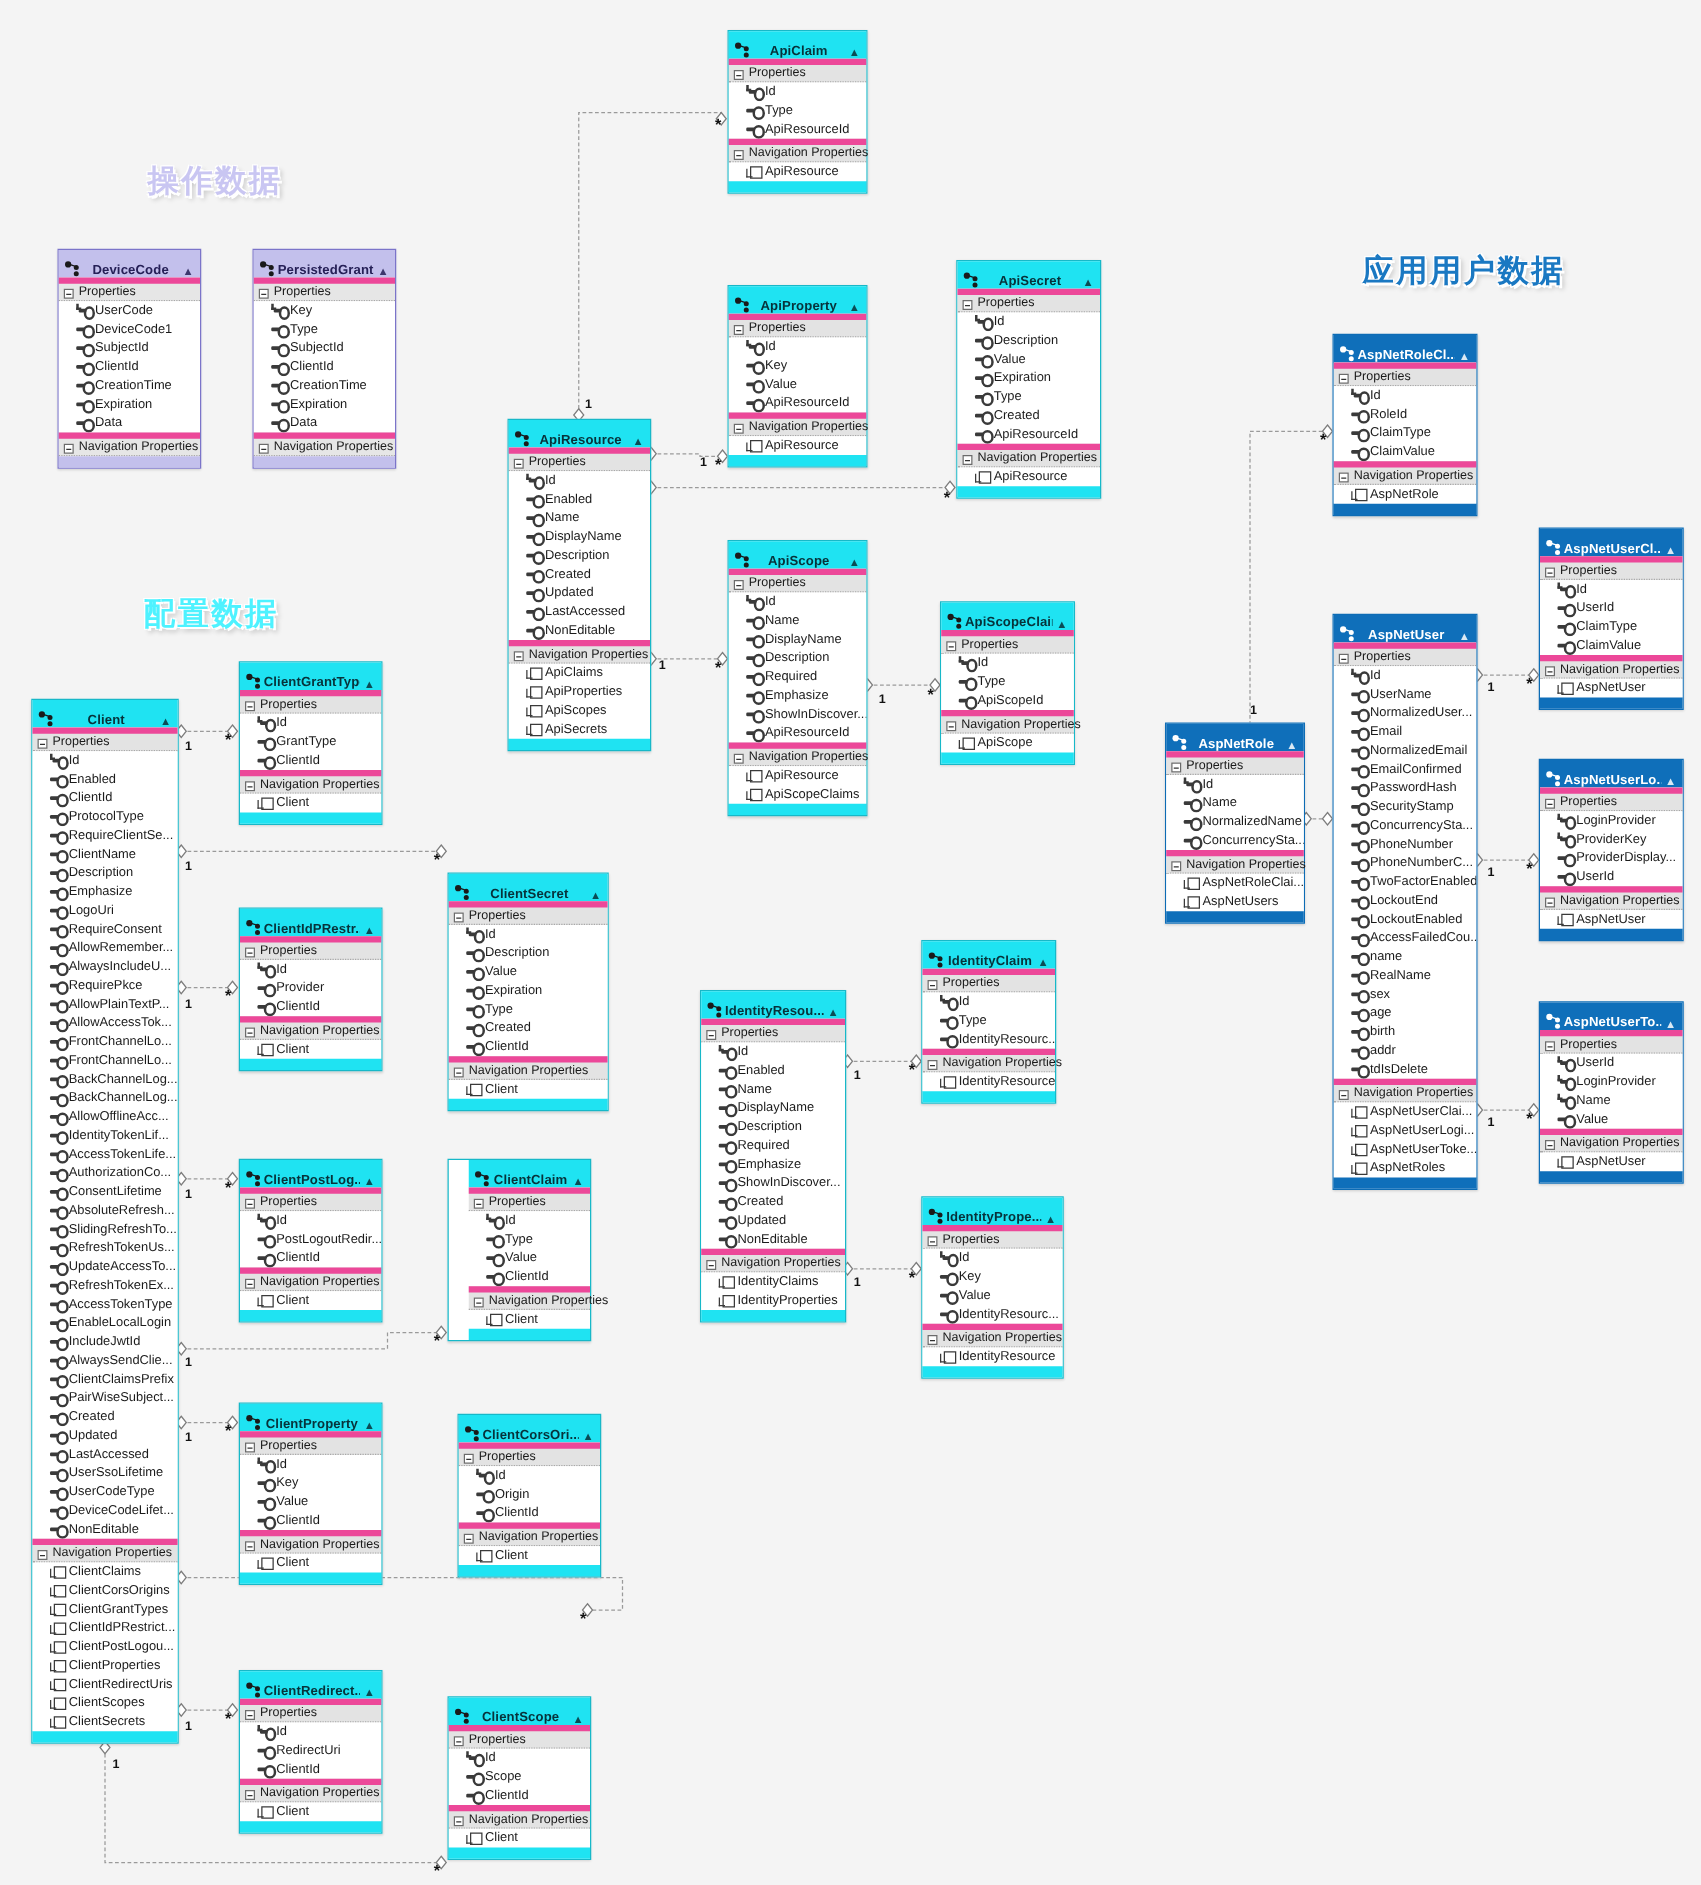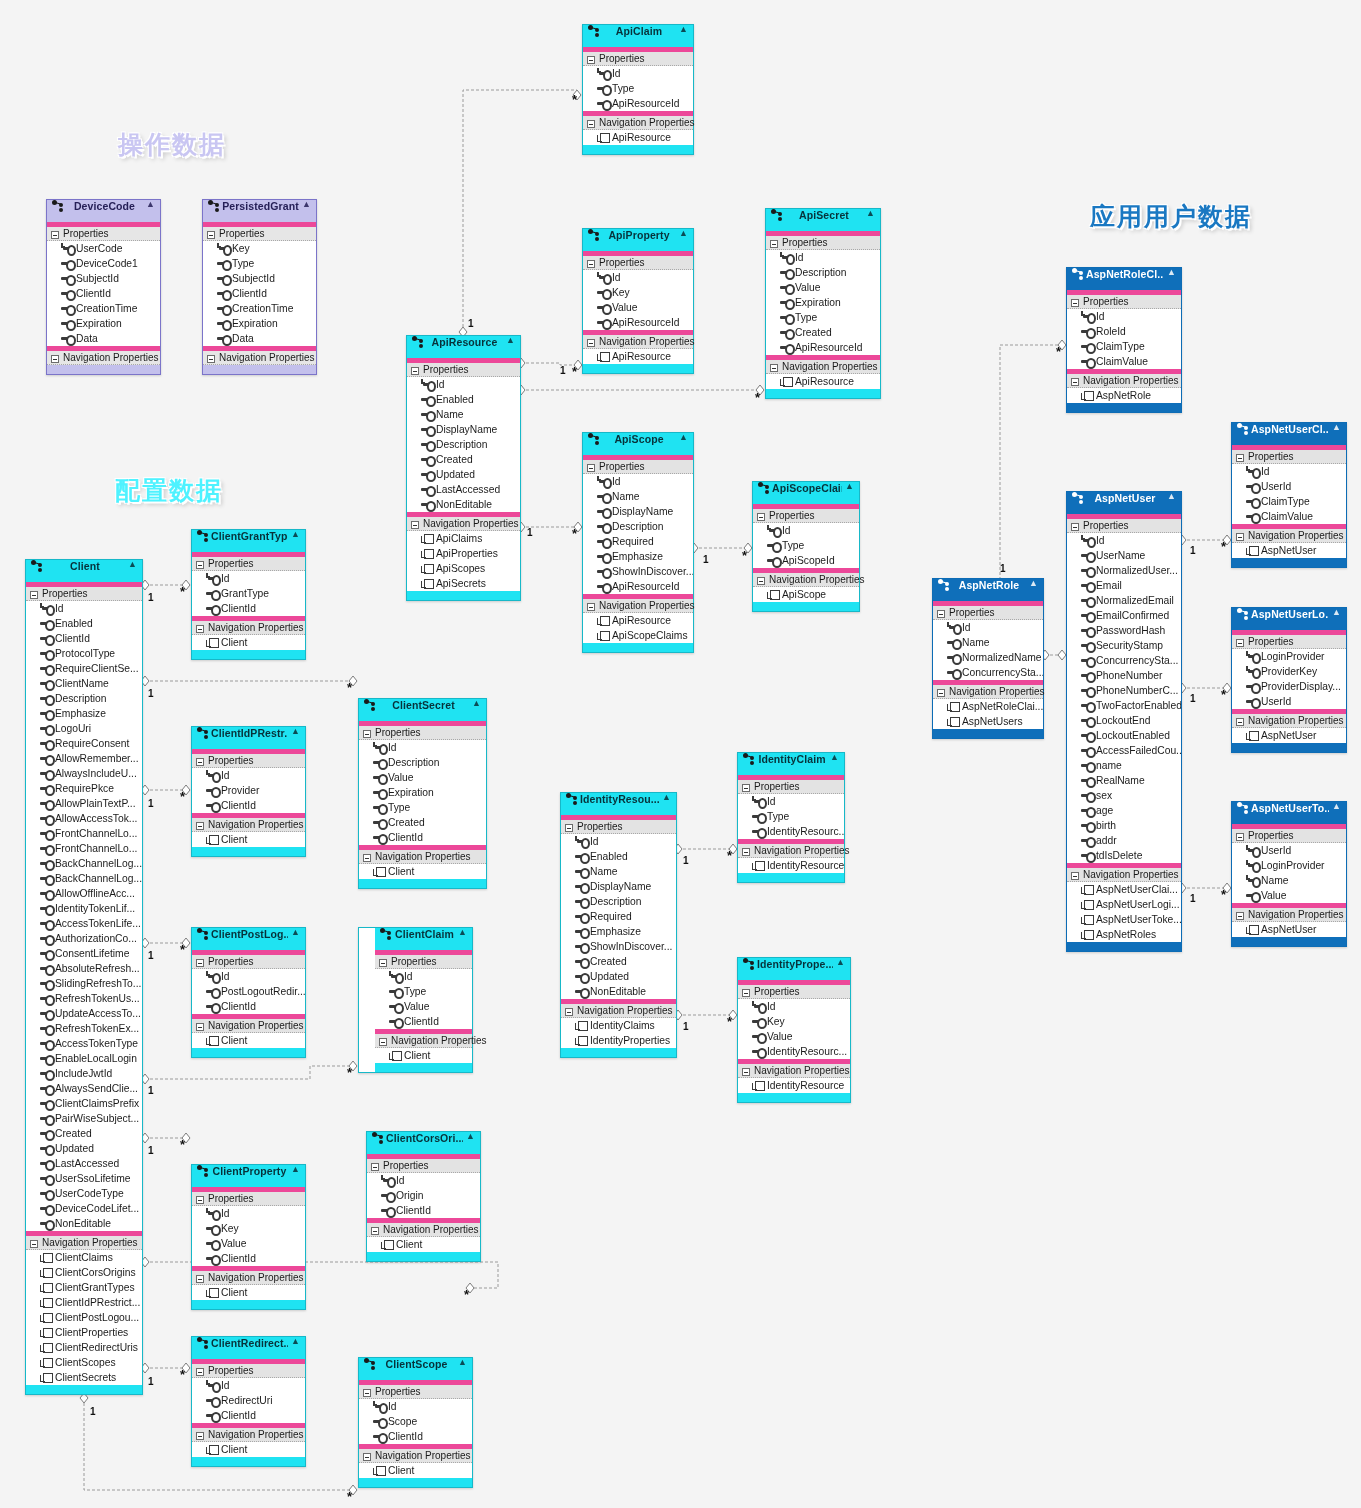--- a/index.html
+++ b/index.html
@@ -22,21 +22,21 @@
     background:#ffffff;
     font-size:10.5px;
     color:#111;
     box-shadow:0 1px 2px rgba(0,0,0,0.16);
   }
   .entity.cyan { border-color:#17b8c8; }
   .entity.blue { border-color:#0d6cb5; }
   .entity.lav  { border-color:#7b74c9; }
 
   .ent-head {
-    display:flex; align-items:flex-start;
+    display:flex; align-items:flex-end;
     height:22px; padding:0 5px;
     font-weight:bold; font-size:10.5px;
     letter-spacing:.1px;
   }
   .cyan .ent-head { background:#1fe3f2; color:#07323a; }
   .blue .ent-head { background:#0f6fba; color:#ffffff; }
   .lav  .ent-head { background:#c3c0ec; color:#262057; }
 
   .ent-head .ttl { flex:1; text-align:center; overflow:hidden; white-space:nowrap; }
   .ent-head .chev { font-size:9px; line-height:1; opacity:.85; padding-left:3px; }
@@ -1194,21 +1194,21 @@
           <span>Navigation Properties</span>
         </div>
         <div class="rows">
           <div class="row">
             <span class="ico ico-nav"></span>
             <span>Client</span>
           </div>
         </div>
         <div class="entfoot"></div>
       </div>
-      <div class="entity cyan" style="left: 191px; top: 1164px; width: 115px;">
+      <div class="entity cyan" style="left: 191px; top: 1122px; width: 115px;">
         <div class="ent-head">
           <span class="ico ico-ent">
             <i></i>
             <i></i>
             <i></i>
             <b></b>
           </span>
           <span class="ttl">ClientProperty</span>
           <span class="chev">▲</span>
         </div>

